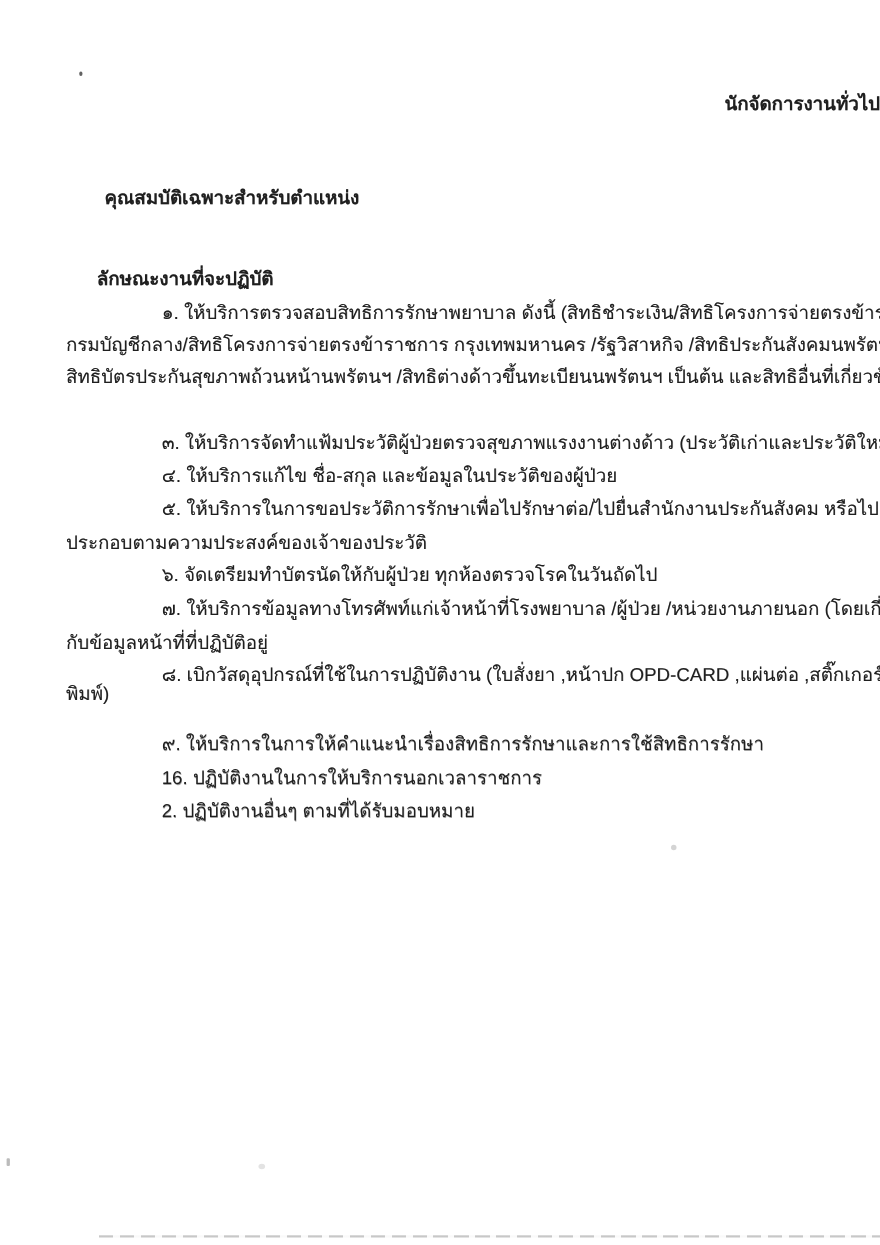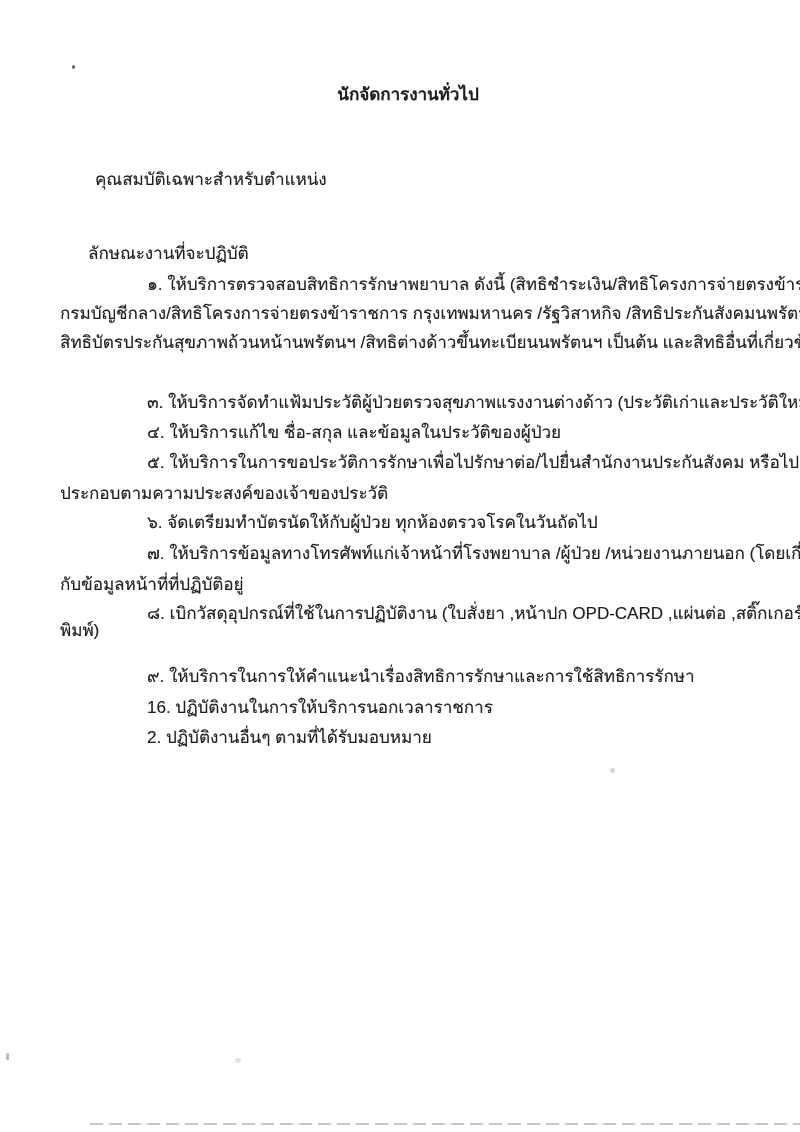--- a/index.html
+++ b/index.html
@@ -27,22 +27,22 @@
     white-space: nowrap;
     color: #1f1f1f;
     text-shadow: 0.3px 0.3px 0.6px rgba(50,50,50,0.45);
   }
   .center {
     left: 0;
     right: 0;
     text-align: center;
     padding-left: 16px; 
   }
-  .bold { font-weight: 700; }
-  .heading { left: 88px; font-weight: 400; }
+  .bold { font-weight: 700; text-align: right; }
+  .heading { left: 88px; font-weight: 700; }
   .item { left: 147px; }
   .cont { left: 60px; }
 
   
   .speck {
     position: absolute;
     border-radius: 50%;
   }
   .speck-a { left: 72px;  top: 65px;   width: 3px; height: 4px; background: rgba(70,70,70,0.85); }
   .speck-b { left: 610px; top: 768px;  width: 5px; height: 5px; background: rgba(160,160,160,0.45); }

